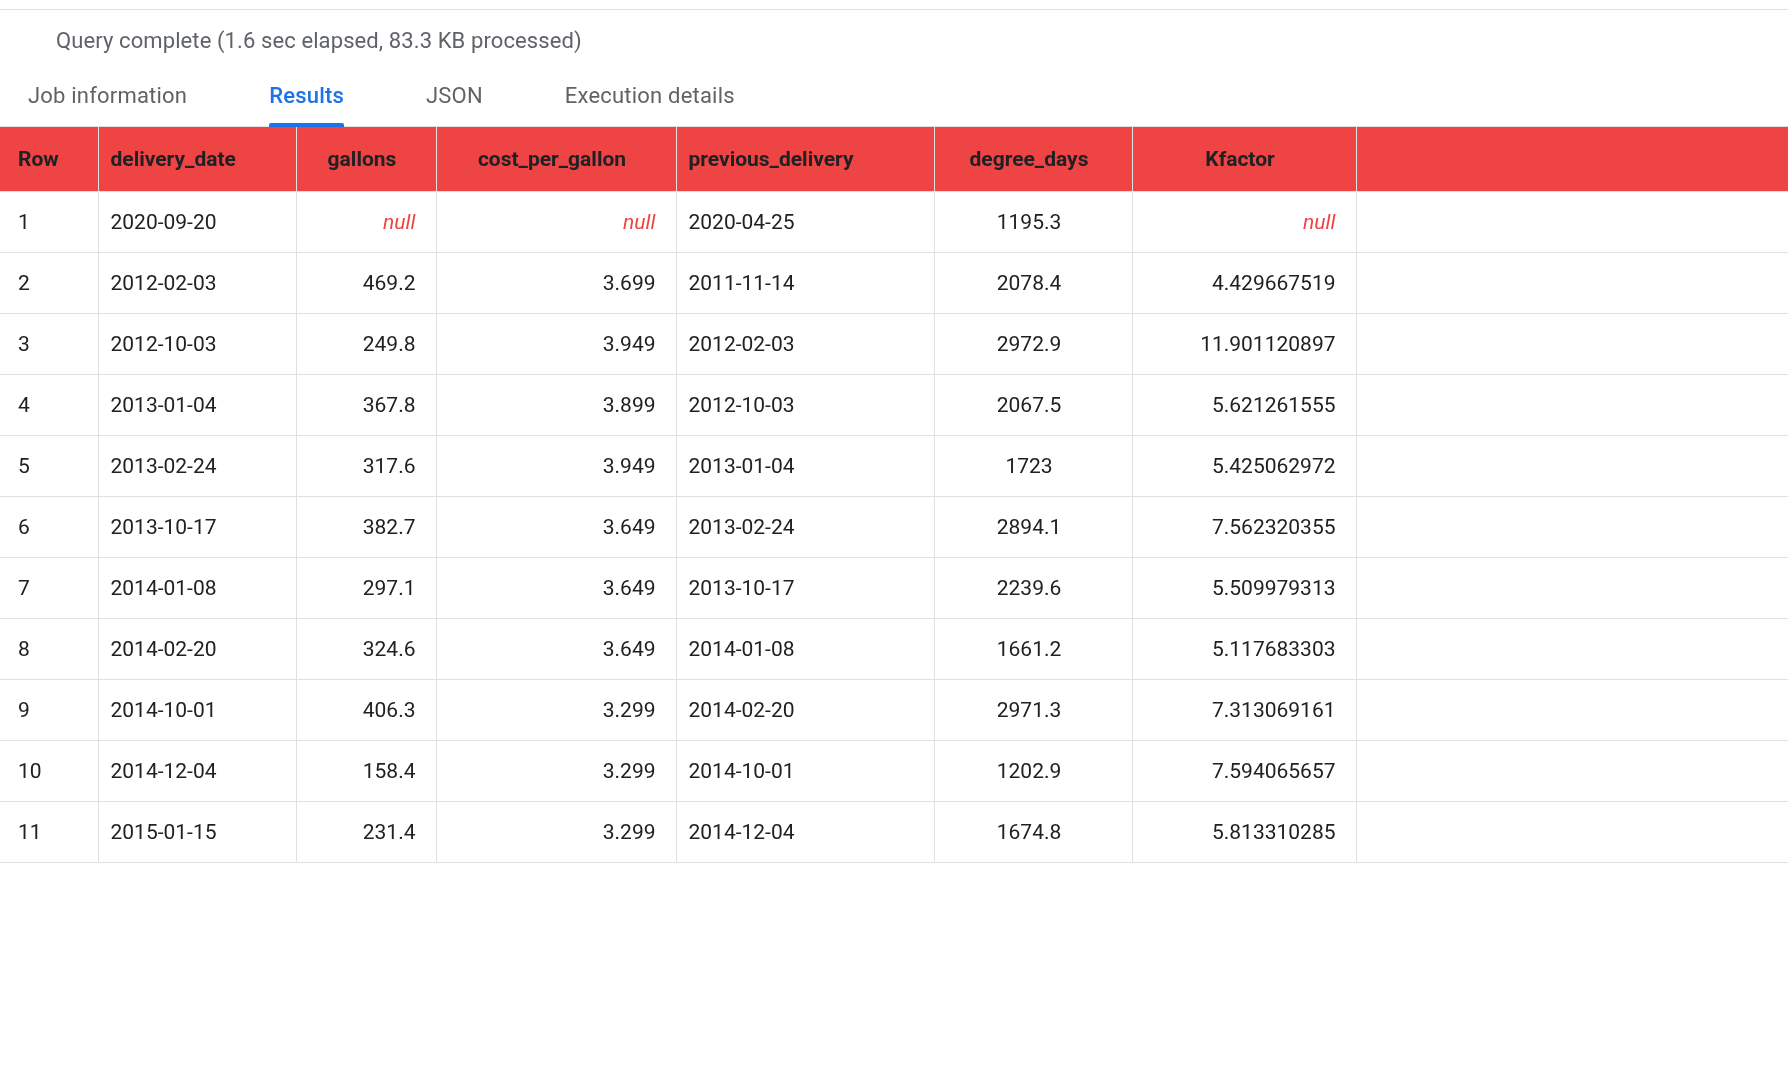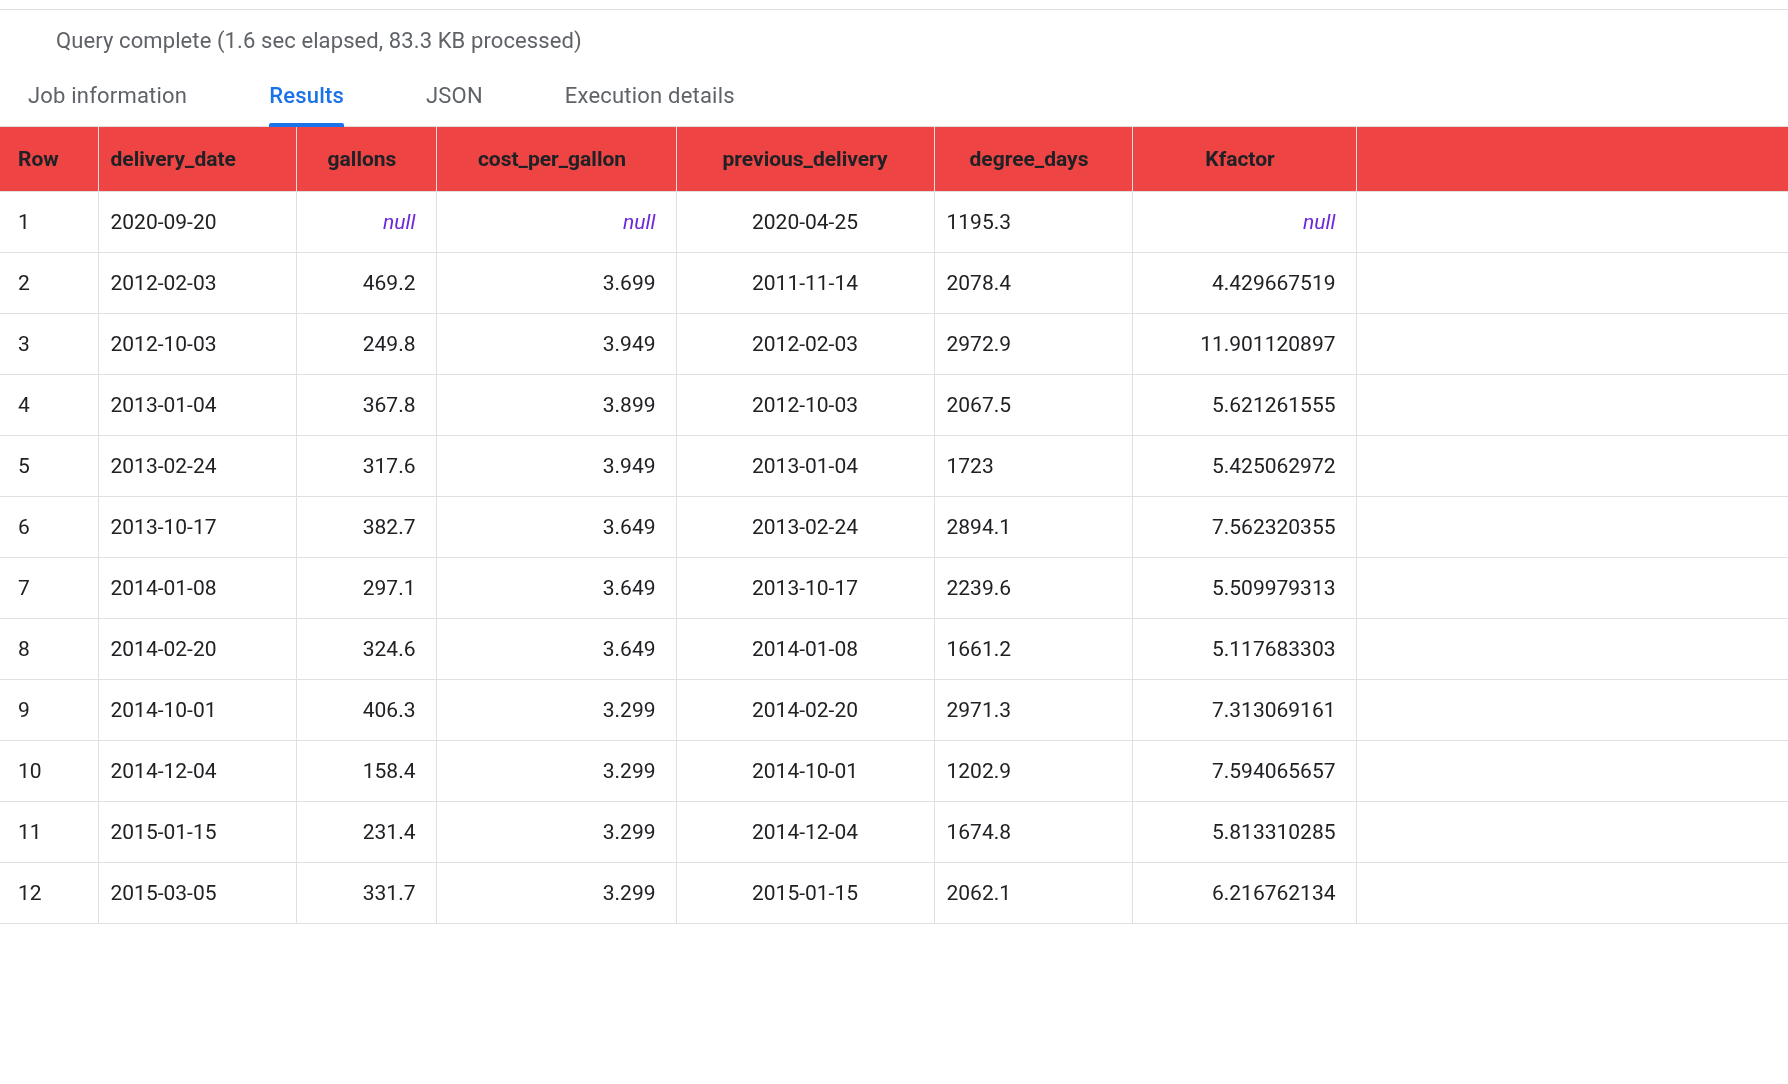--- a/index.html
+++ b/index.html
@@ -83,32 +83,32 @@
       border-right: 1px solid #e0e0e0;
       white-space: nowrap;
     }
     td:last-child {
       border-right: none;
     }
     .col-row     { width: 98px; padding-left: 18px; }
     .col-date    { width: 198px; }
     .col-gallons { width: 140px; text-align: right; padding-right: 20px;}
     .col-cost    { width: 240px; text-align: right; padding-right: 20px;}
-    .col-prev    { width: 258px; text-align: center; }
-    .col-degree  { width: 198px; text-align: left; padding-right: 20px;}
+    .col-prev    { width: 258px; }
+    .col-degree  { width: 198px; text-align: center; padding-right: 20px;}
     .col-kfactor { width: 224px; text-align: right; padding-right: 20px;}
     .col-empty   { width: auto; }
 
     th.col-gallons, th.col-cost, th.col-degree, th.col-kfactor {
       text-align: center;
     }
 
     .null-val {
       font-style: italic;
-      color: #6d28d9;
+      color: #ef4444;
     }
   </style>
 </head>
 <body>
 
 <div class="top-border"></div>
 
 <div class="status-line">Query complete (1.6 sec elapsed, 83.3 KB processed)</div>
 
 <div class="tabs" id="tabs-container">
@@ -235,24 +235,14 @@
       <tr>
         <td class="col-row">11</td>
         <td class="col-date">2015-01-15</td>
         <td class="col-gallons">231.4</td>
         <td class="col-cost">3.299</td>
         <td class="col-prev">2014-12-04</td>
         <td class="col-degree">1674.8</td>
         <td class="col-kfactor">5.813310285</td>
         <td class="col-empty"></td>
       </tr>
-      <tr>
-        <td class="col-row">12</td>
-        <td class="col-date">2015-03-05</td>
-        <td class="col-gallons">331.7</td>
-        <td class="col-cost">3.299</td>
-        <td class="col-prev">2015-01-15</td>
-        <td class="col-degree">2062.1</td>
-        <td class="col-kfactor">6.216762134</td>
-        <td class="col-empty"></td>
-      </tr>
     </tbody>
 </table>
 
 </body></html>

